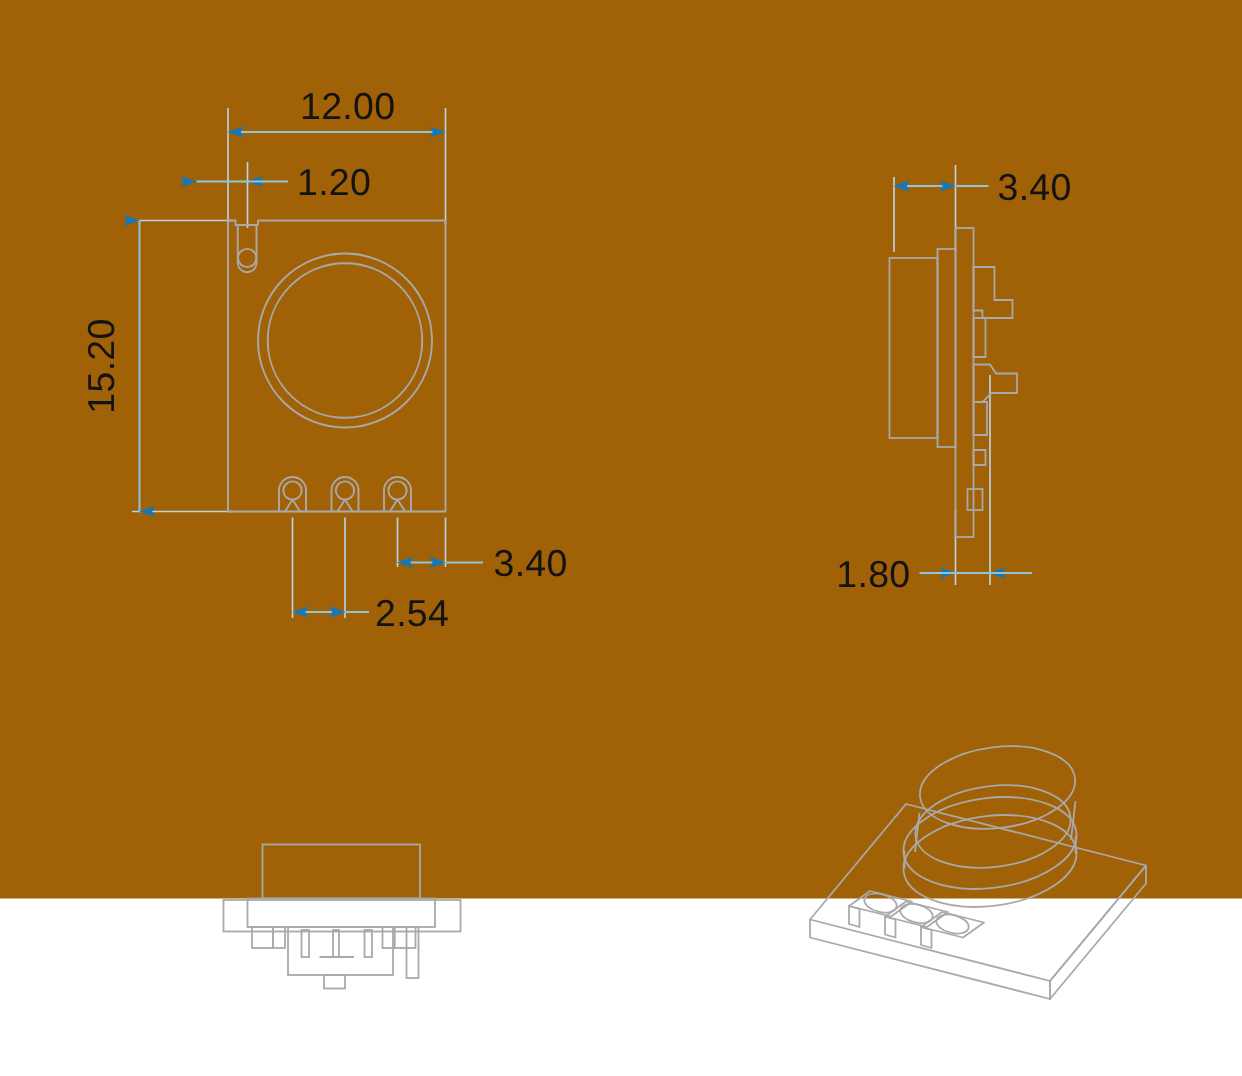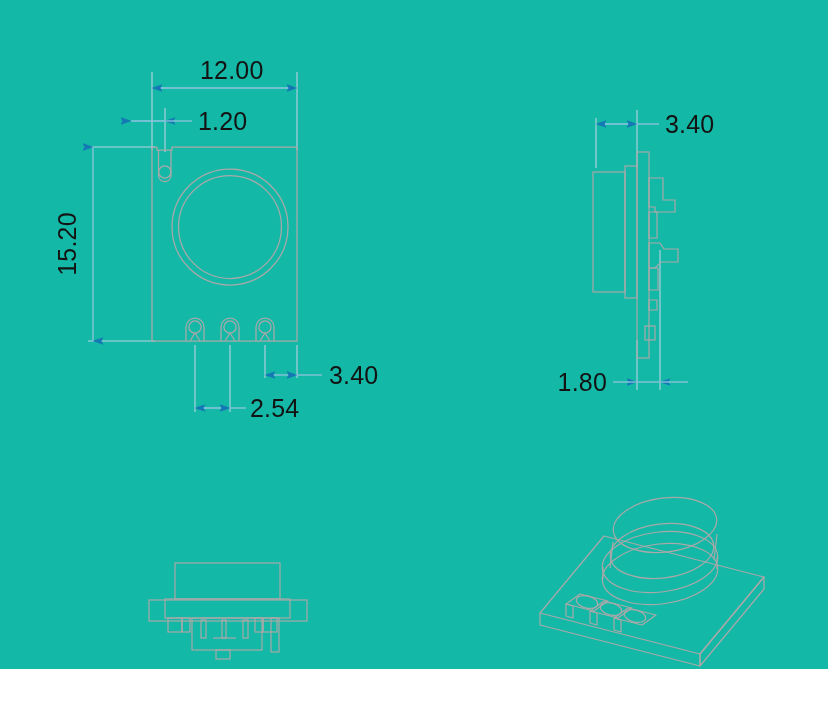--- a/index.html
+++ b/index.html
@@ -11,22 +11,22 @@
   body {
     width: 828px;
     height: 717px;
     overflow: hidden;
     font-family: "Liberation Sans", sans-serif;
     color: #1a1a1a;
   }
   #drawing-sheet {
     position: relative;
     width: 828px;
-    height: 669px;
-    background: #14b8a6;
+    height: 599px;
+    background: #a16207;
   }
   #drawing-sheet svg {
     display: block;
     width: 828px;
     height: 717px;
   }
   .dim-text {
     font-family: "Liberation Sans", sans-serif;
     font-size: 25px;
     fill: #131313;

